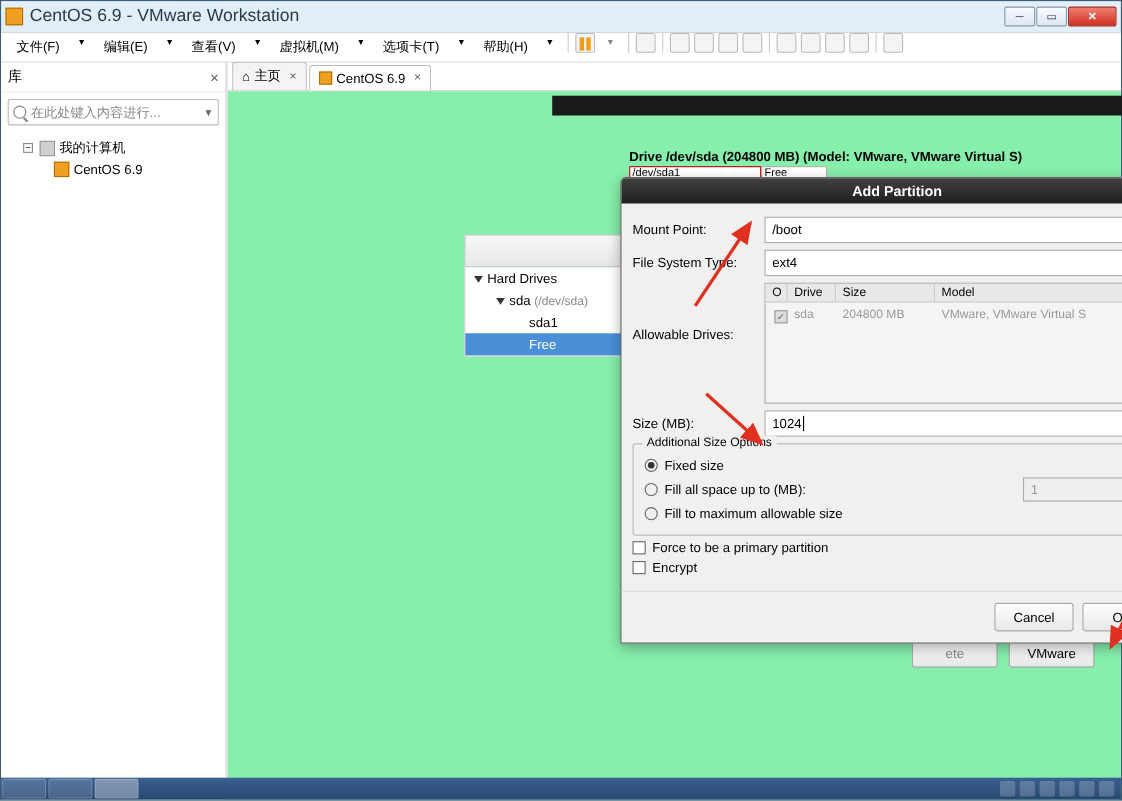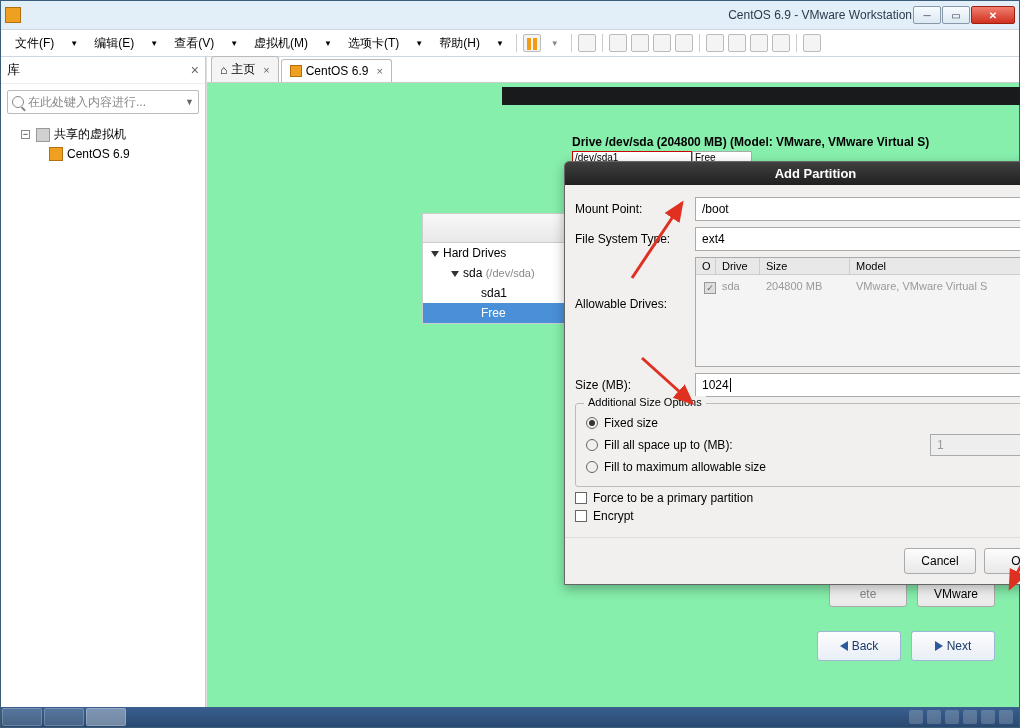--- a/index.html
+++ b/index.html
@@ -2,27 +2,27 @@
 <html><head>
 <meta charset="utf-8">
 <style>
 * { box-sizing: border-box; margin: 0; padding: 0; font-family: "Microsoft YaHei", Tahoma, sans-serif; }
 body { width: 1020px; height: 728px; background: #e8e8e8; overflow: hidden; position: relative; }
 
 
 .window { width: 1020px; height: 728px; background: linear-gradient(#e2eff9, #d4e6f2); border: 1px solid #3b5d7a; position: relative; }
 .titlebar { height: 28px; display: flex; align-items: center; padding: 0 4px; }
 .titlebar .icon { width: 16px; height: 16px; background: #f0a020; border: 1px solid #b07010; margin-right: 6px; }
-.titlebar .title { font-size: 12px; color: #2a3a4a; flex: 1; text-align: right; }
+.titlebar .title { font-size: 16px; color: #2a3a4a; flex: 1; }
 .winbtns { display: flex; }
 .winbtn { width: 28px; height: 18px; margin-left: 1px; border: 1px solid #8899aa; border-radius: 2px; background: linear-gradient(#f7fbff,#dce8f2); display:flex; align-items:center; justify-content:center; font-size:10px; color:#334; }
 .winbtn.close { width: 44px; background: linear-gradient(#f08070,#d03020); border-color:#a02010; color:#fff; font-weight:bold; }
 
 
-.menubar { height: 28px; background: #fff; border-top: 1px solid #cfd8e0; border-bottom: 1px solid #cfd8e0; display: flex; align-items: center; padding: 0 6px; font-size: 12px; }
+.menubar { height: 28px; background: #fff; border-top: 1px solid #cfd8e0; border-bottom: 1px solid #cfd8e0; display: flex; padding: 0 6px; font-size: 12px; }
 .menubar span { padding: 4px 8px; cursor: default; }
 .menubar .sep { width: 1px; height: 18px; background: #ccc; margin: 0 4px; padding:0; }
 .tbicon { width: 18px; height: 18px; border: 1px solid #bbb; background:#f4f4f4; border-radius:2px; margin: 0 2px; }
 .pause { display:flex; gap:2px; padding:3px; }
 .pause div{ width:4px; height:12px; background:#f39c12; }
 
 
 .layout { display: flex; height: calc(100% - 56px); }
 .sidebar { width: 205px; background: #fff; border-right: 1px solid #ccc; display:flex; flex-direction:column; }
 .libhdr { display:flex; align-items:center; padding:4px 6px; font-size:13px; border-bottom:1px solid #eee; }
@@ -162,21 +162,21 @@
       </div>
       <div class="searchbox">
         <div class="mag"></div>
         <span>在此处键入内容进行...</span>
         <span class="dd">▼</span>
       </div>
       <div class="tree">
         <div class="node">
             <span class="sq">−</span>
             <div class="tico"></div>
-            <span>共享的虚拟机</span>
+            <span>我的计算机</span>
           </div>
         <div class="node l2">
             <div class="tico centos"></div>
             <span>CentOS 6.9</span>
           </div>
       </div>
     </div>
 
     <div class="main">
       <div class="tabs">
@@ -198,30 +198,20 @@
         <div class="devlist">
           <div class="row"><span class="tri"></span><span>Hard Drives</span></div>
           <div class="row ind1"><span class="tri"></span><span>sda</span> <span class="muted">(/dev/sda)</span></div>
           <div class="row ind2">sda1</div>
           <div class="row ind2 sel">Free</div>
         </div>
 
         <div class="bbtns">
           <button class="bbtn" style="color:#888">ete</button>
           <button class="bbtn">VMware</button>
-        </div>
-        <div class="navbtns">
-          <div class="navbtn">
-              <div class="arrow-l"></div>
-              <span>Back</span>
-            </div>
-          <div class="navbtn">
-              <div class="arrow-r"></div>
-              <span>Next</span>
-            </div>
         </div>
 
         <div class="dialog">
           <div class="dlgtitle">Add Partition</div>
           <div class="dlgbody">
             <div class="frow">
               <div class="flabel">Mount Point:</div>
               <div class="finput">
                   <span>/boot</span>
                 </div>

